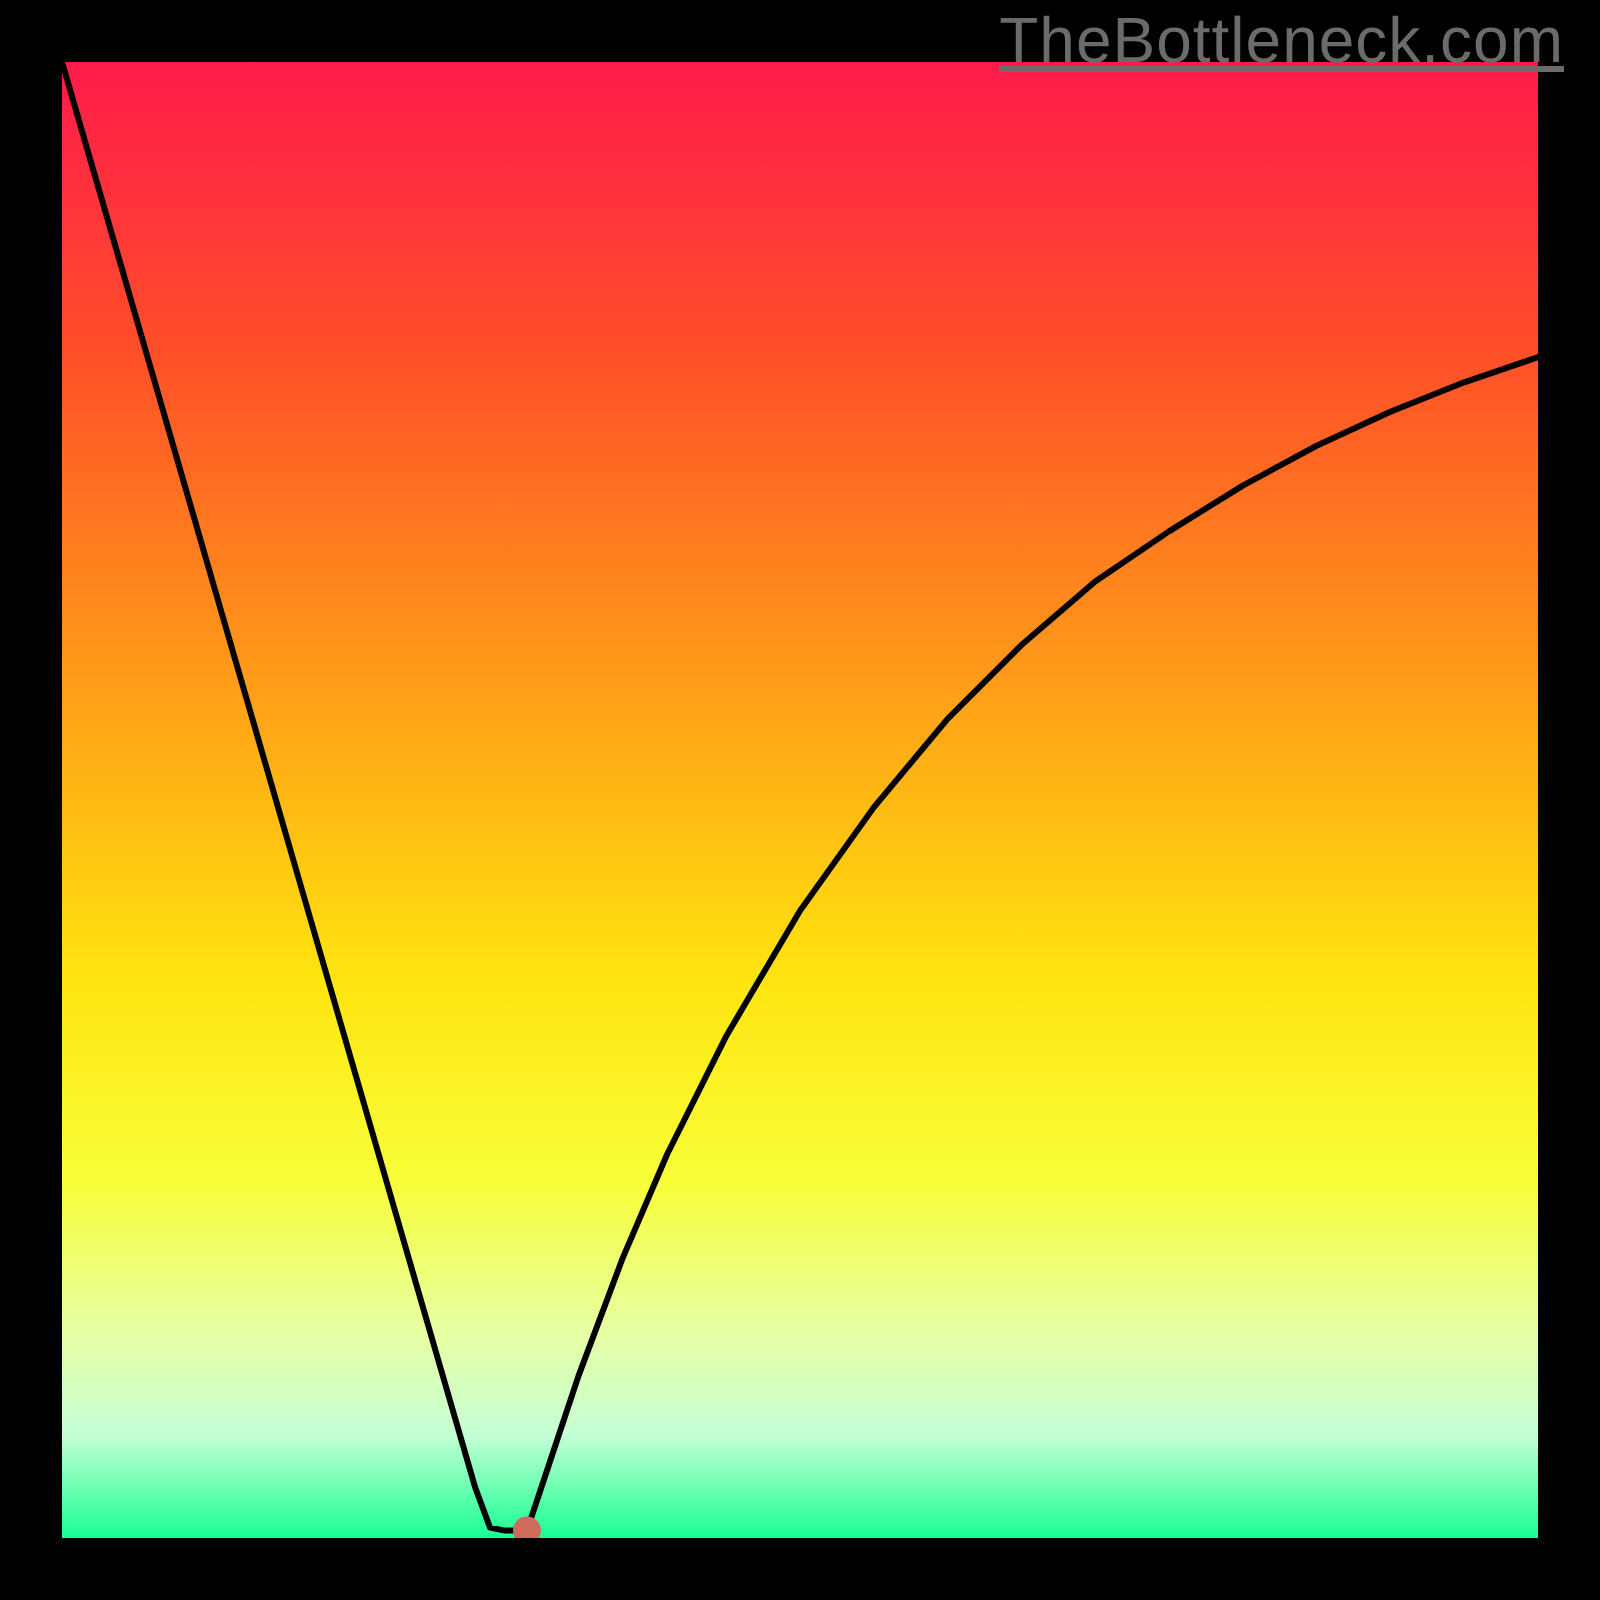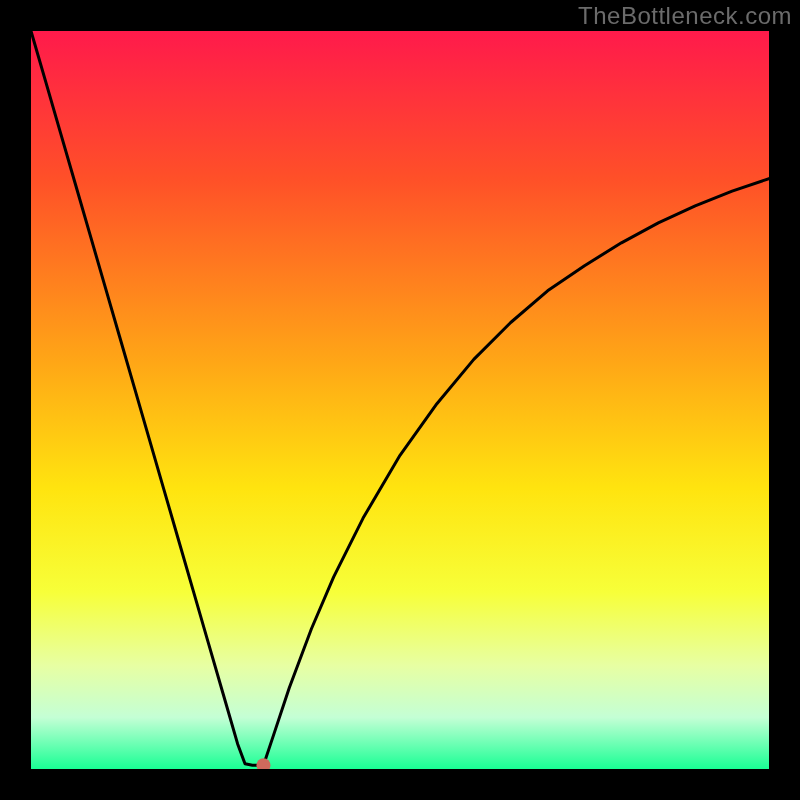--- a/index.html
+++ b/index.html
@@ -12,26 +12,27 @@
   }
   .frame {
     position: relative;
     width: 800px;
     height: 800px;
     background: #000;
   }
   .watermark {
     position: absolute;
     top: 2px;
-    right: 8px;
+    right: 18px;
     color: #6b6b6b;
-    font-size: 24px;
+    font-size: 32px;
     font-weight: 500;
     letter-spacing: 0.5px;
     z-index: 5;
+    text-decoration: underline;
   }
   .plot-wrap {
     position: absolute;
     left: 31px;
     top: 31px;
     width: 738px;
     height: 738px;
     overflow: hidden;
   }
   svg.plot {

